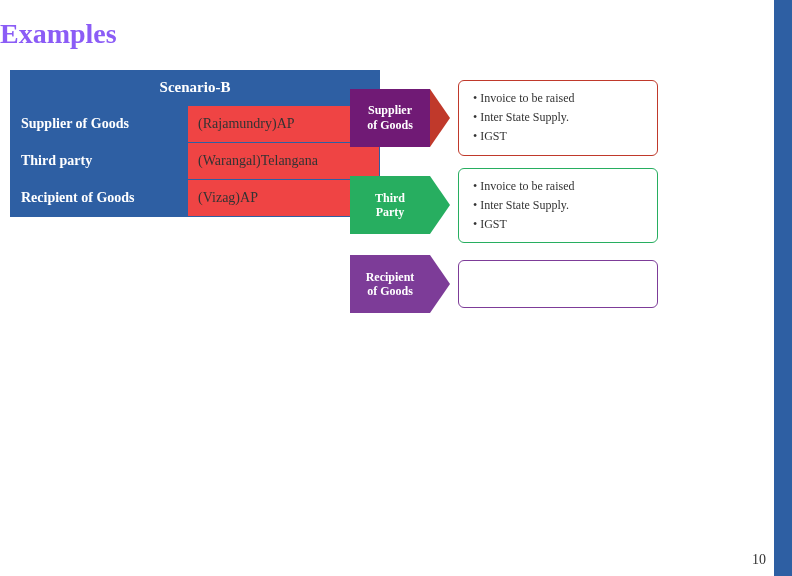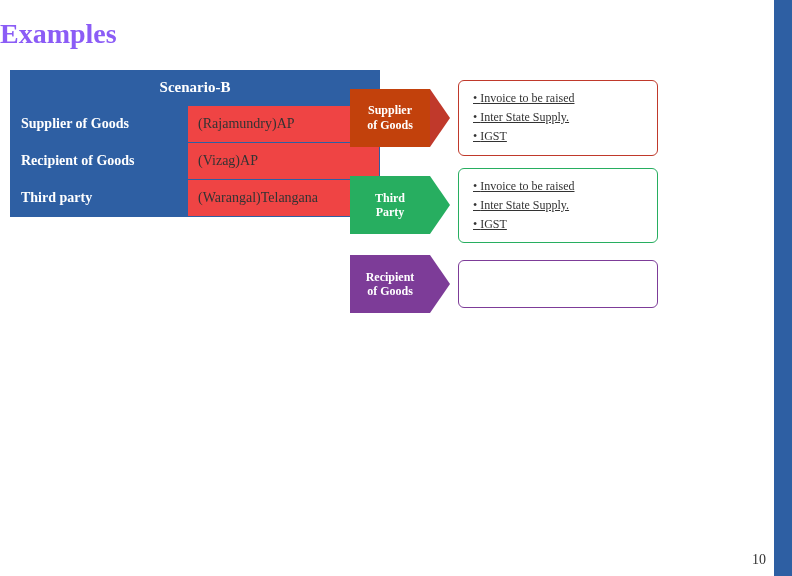--- a/index.html
+++ b/index.html
@@ -120,21 +120,21 @@
       right: -20px;
       top: 0;
       width: 0;
       height: 0;
       border-top: 29px solid transparent;
       border-bottom: 29px solid transparent;
       z-index: 2;
     }
 
     .arrow-supplier {
-      background: #c2410c;
+      background: #701a75;
       width: 78px;
     }
     .arrow-supplier::after {
       border-left: 20px solid #C0392B;
     }
 
     .arrow-third {
       background: #27AE60;
       width: 78px;
     }
@@ -159,21 +159,21 @@
       color: #333;
       min-width: 200px;
       max-width: 270px;
       line-height: 1.6;
     }
 
     .info-box-supplier { border-color: #C0392B; }
     .info-box-third { border-color: #27AE60; }
     .info-box-recipient { border-color: #7D3C98; }
 
-    .info-box ul { list-style: none; padding: 0; text-decoration: underline; }
+    .info-box ul { list-style: none; padding: 0; }
     .info-box ul li::before { content: '• '; }
 
     
     .page-number {
       position: absolute;
       bottom: 8px;
       right: 26px;
       font-size: 14px;
       color: #333;
       margin-left: 36px;
@@ -188,26 +188,26 @@
 
 <div class="table-area">
   <div class="scenario-header">Scenario-B</div>
   <table class="main-table">
     <tbody>
       <tr>
         <td>Supplier of Goods</td>
         <td>(Rajamundry)AP</td>
       </tr>
       <tr>
+        <td>Third party</td>
+        <td>(Warangal)Telangana</td>
+      </tr>
+      <tr>
         <td>Recipient of Goods</td>
         <td>(Vizag)AP</td>
-      </tr>
-      <tr>
-        <td>Third party</td>
-        <td>(Warangal)Telangana</td>
       </tr>
     </tbody>
   </table>
 </div>
 
 <div class="diagram-area">
 
   <div class="arrow-row">
     <div class="arrow-shape arrow-supplier">
       <span>Supplier<br>of Goods</span>

